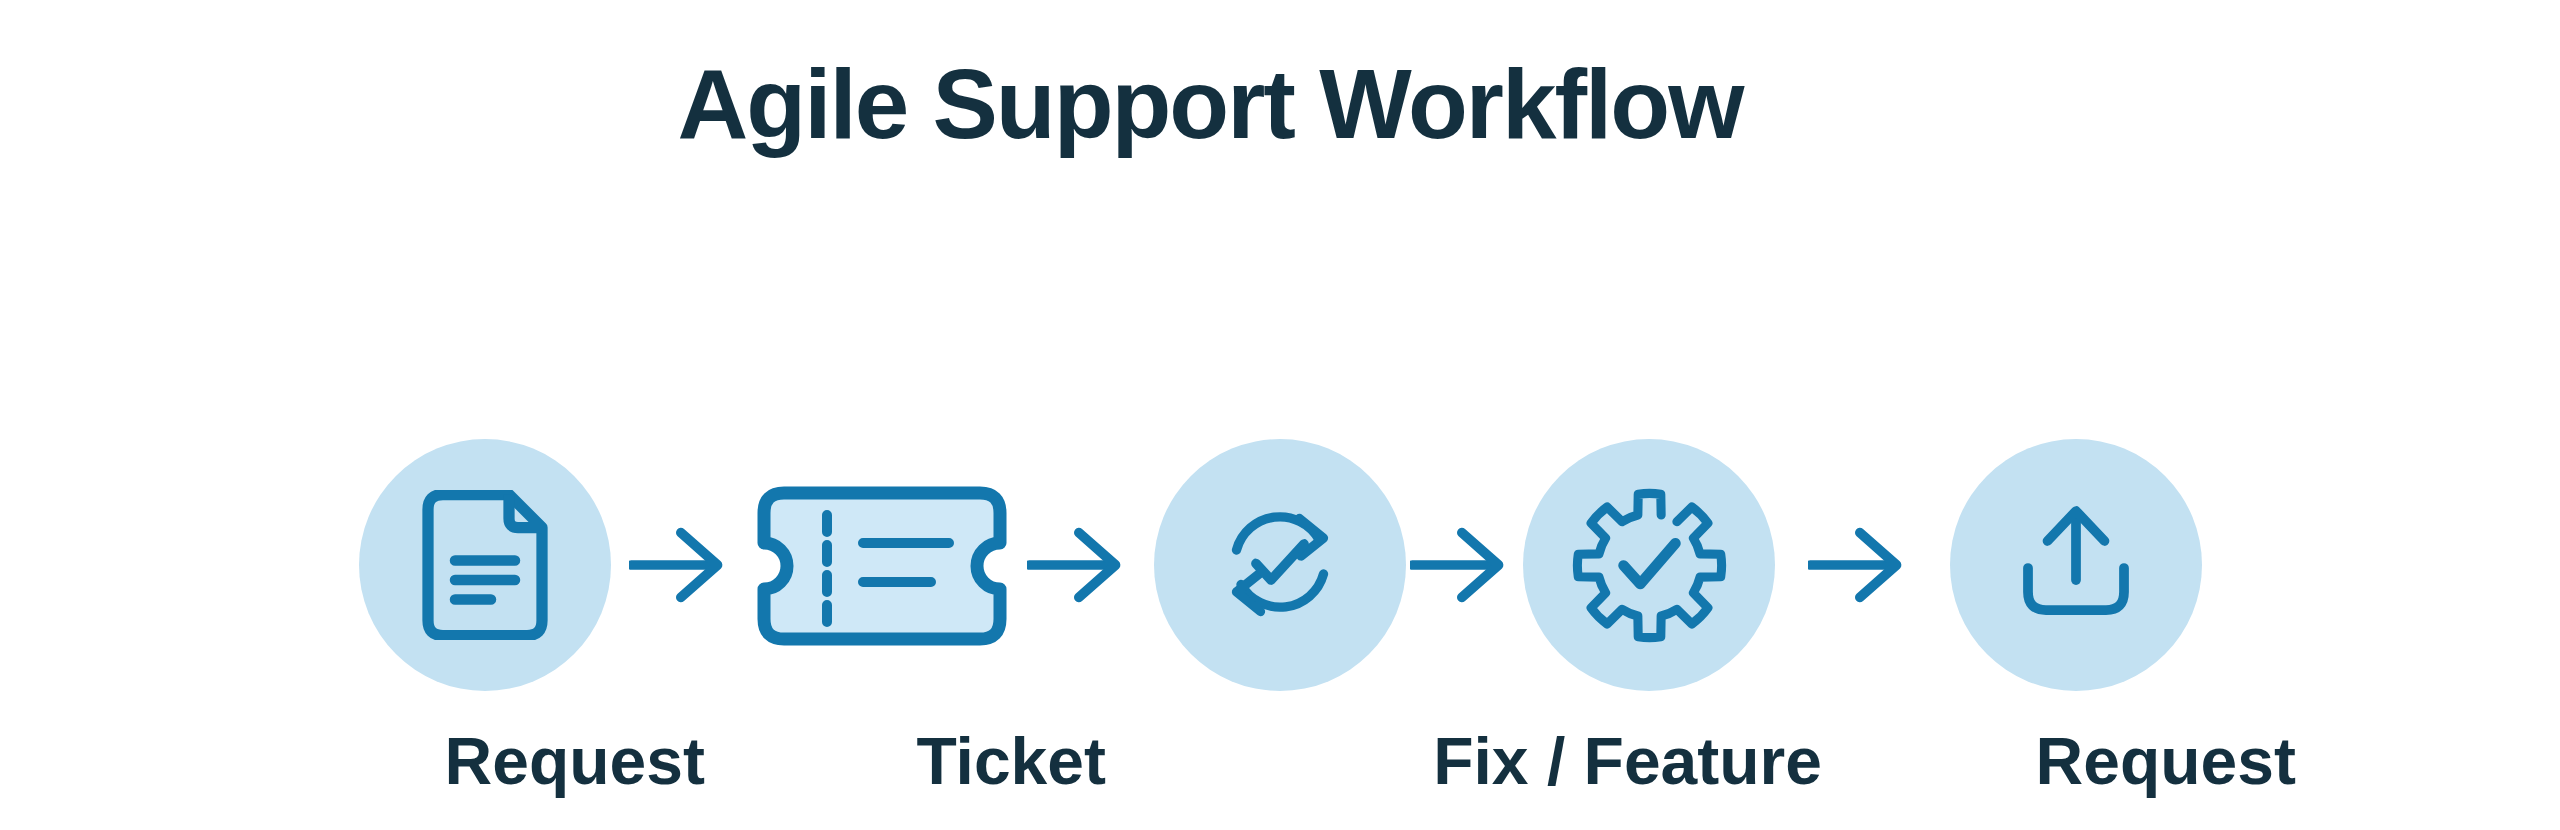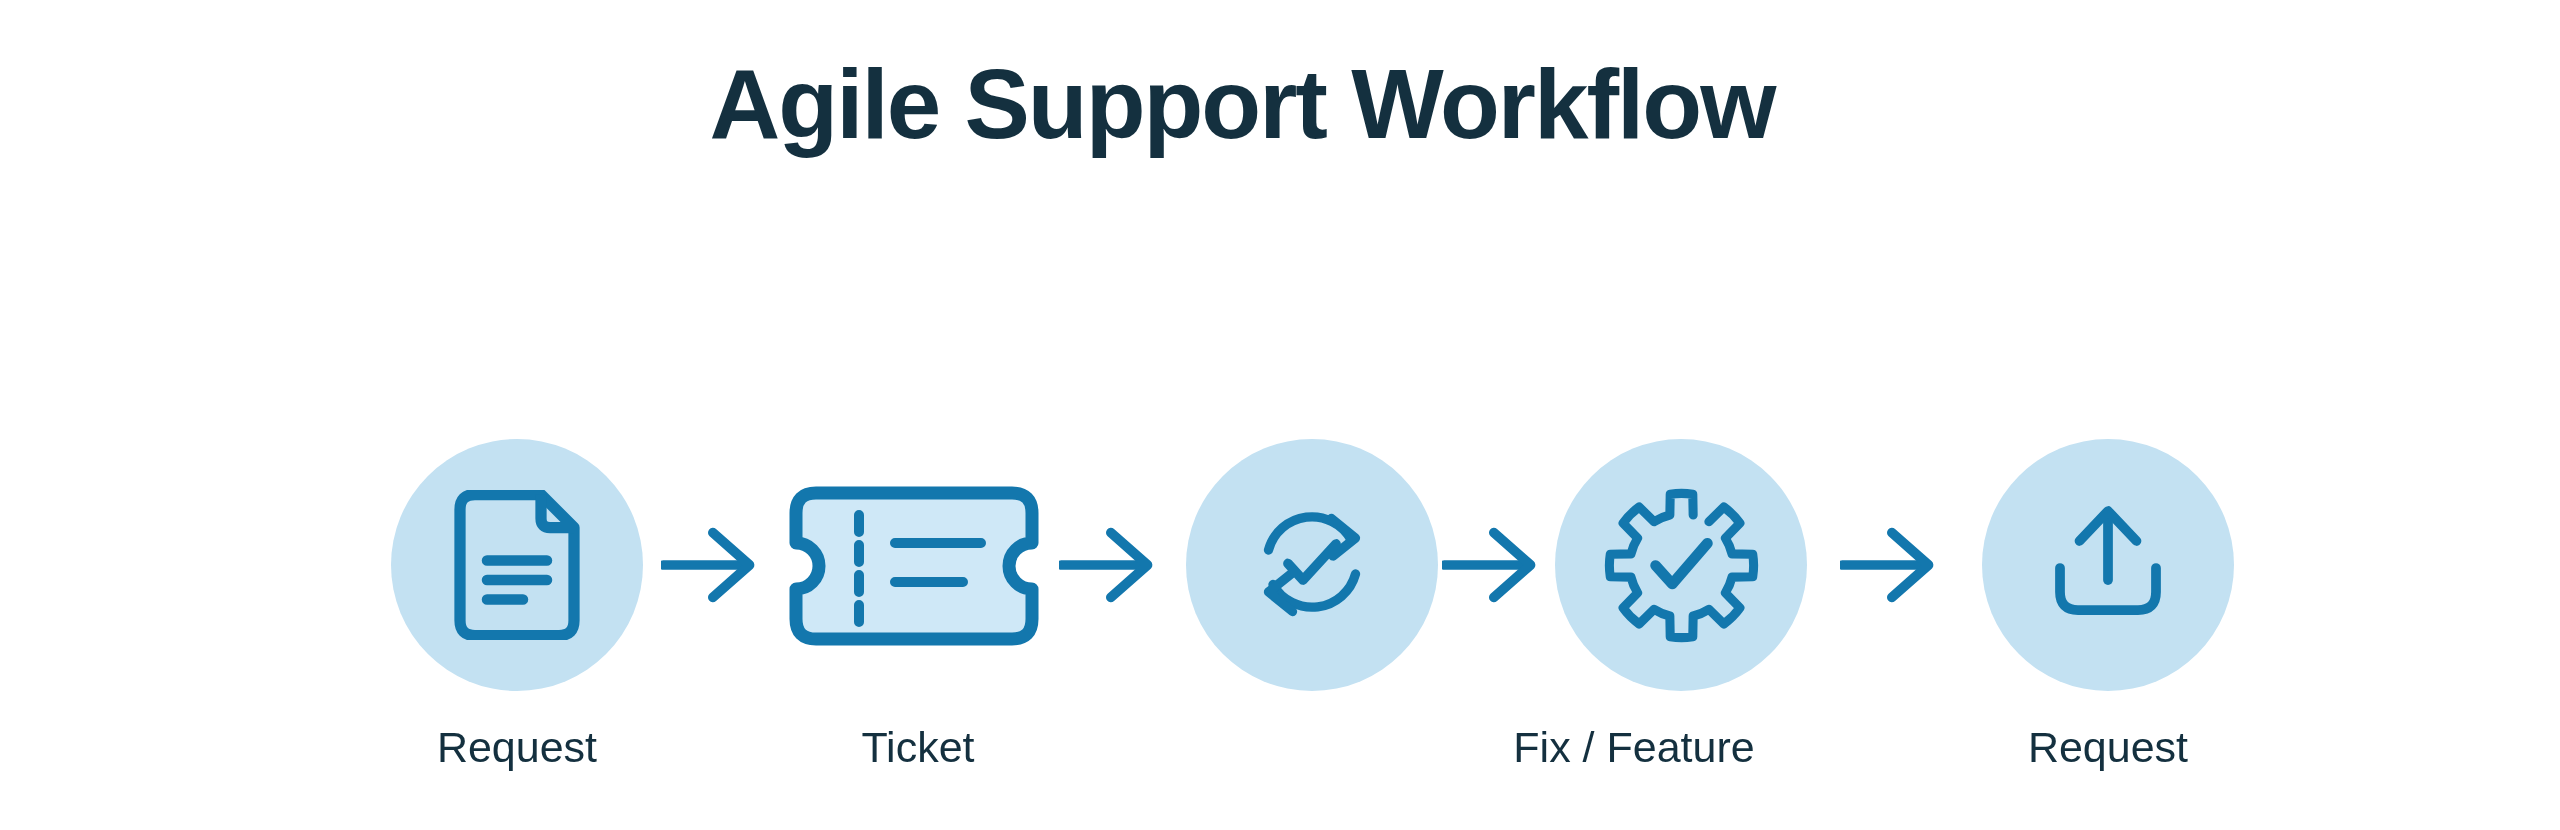--- a/index.html
+++ b/index.html
@@ -3,21 +3,21 @@
 <meta charset="utf-8">
 <style>
   * { margin:0; padding:0; box-sizing:border-box; }
   html,body { background:#fff; }
   body {
     width:2560px; height:830px;
     font-family:"Liberation Sans", sans-serif;
     background: var(--background, #ffffff);
     overflow:hidden;
   }
-  .stage { position:relative; width:2346px; height:830px;margin-left:32px; }
+  .stage { position:relative; width:2346px; height:830px; }
 
   .title {
     position:absolute; top:46px; left:0; width:2560px;
     text-align:center;
     transform:translateX(-70px);
     font-size:98px; line-height:1.2; font-weight:700;
     letter-spacing:-2px;
     color: var(--text, #14303f);
   }
 
@@ -50,22 +50,22 @@
     color: var(--accent, #1377ad);
   }
   #arrow-1 { left:629px; }
   #arrow-2 { left:1027px; }
   #arrow-3 { left:1410px; }
   #arrow-4 { left:1808px; }
   .arrow svg { width:108px; height:82px; display:block; }
 
   .step-label {
     position:absolute; top:722px; width:440px;
-    text-align:center;
-    font-size:43px; line-height:1.2; font-weight:400;
+    text-align:right;
+    font-size:66px; line-height:1.2; font-weight:700;
     color: var(--text, #14303f);
   }
   #label-request     { left:265px; }
   #label-ticket      { left:666px; }
   #label-weekly-sync { left:1060px; }
   #label-fix-feature { left:1382px; }
   #label-deployed    { left:1856px; }
 </style>
 </head>
 <body>

